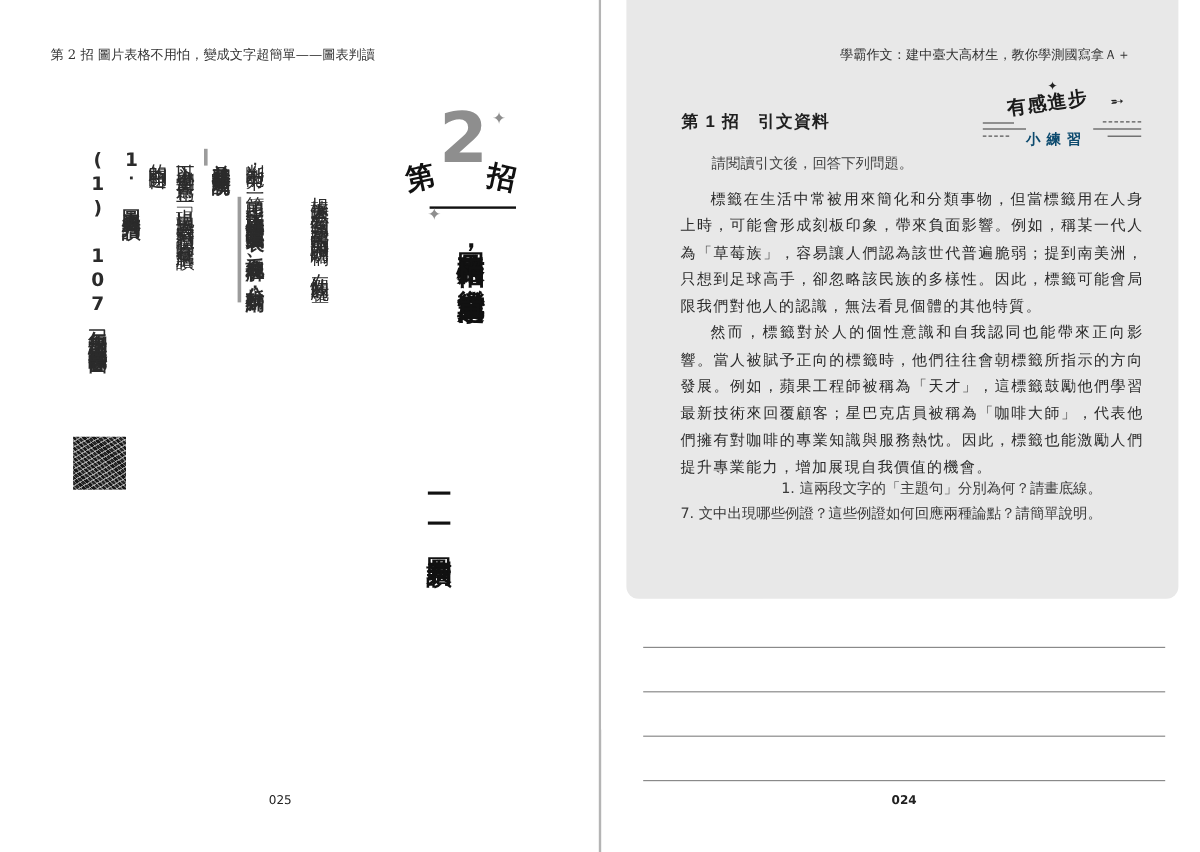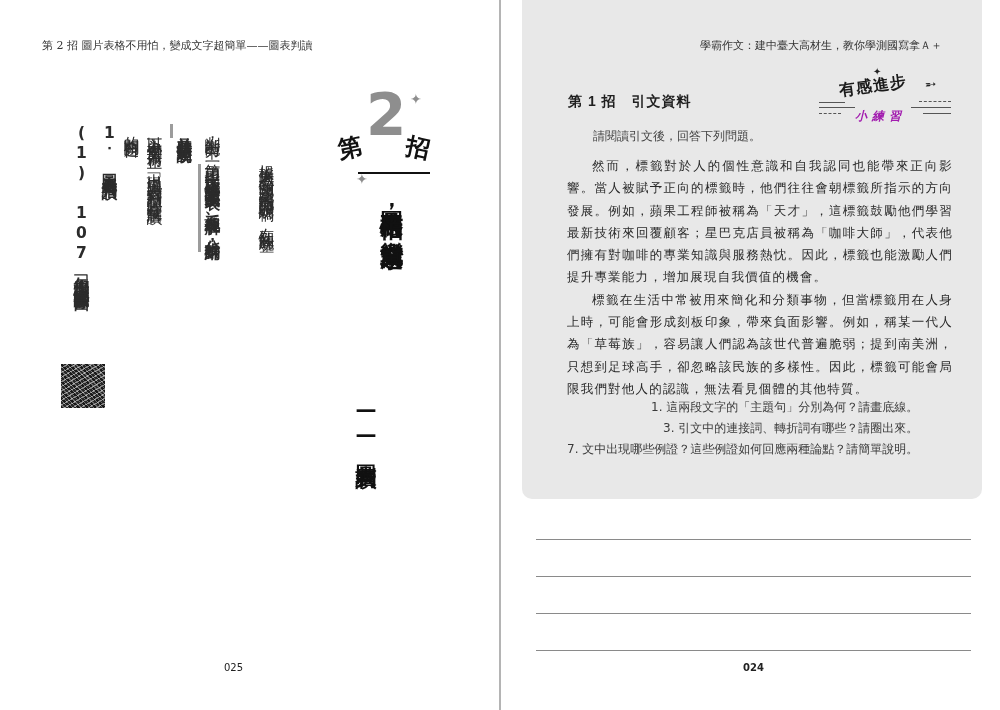--- a/index.html
+++ b/index.html
@@ -70,21 +70,21 @@
   .panel {
     position: absolute; left: 21px; top: 0; width: 460px; height: 499px;
     background: #e8e8e8; border-radius: 0 0 10px 10px;
   }
   .panel-title {
     position: absolute; left: 46px; top: 93px; font-family: Liberation Sans, sans-serif; font-weight: bold;
     font-size: 14px; color: #1f1f1f; letter-spacing: 1px;
   }
   .logo { position: absolute; left: 297px; top: 70px; width: 132px; height: 62px; }
   .logo .main { position: absolute; left: 20px; top: 6px; font-family: "DejaVu Sans", sans-serif; font-weight: bold; font-size: 16px; color: #1a1a1a; transform: rotate(-8deg); letter-spacing: 1px; }
-  .logo .sub { position: absolute; left: 36px; top: 38px; font-family: "DejaVu Sans", sans-serif; font-weight: bold; font-size: 12px; color: #a21caf; letter-spacing: 5px; font-style: italic; }
+  .logo .sub { position: absolute; left: 36px; top: 38px; font-family: "DejaVu Sans", sans-serif; font-weight: bold; font-size: 12px; color: #0c4a6e; letter-spacing: 5px; }
   .logo .star { position: absolute; left: 54px; top: -4px; font-size: 10px; color: #222; }
   .logo .rocket { position: absolute; left: 106px; top: 6px; font-size: 14px; color: #222; transform: rotate(40deg); }
   .logo .ln { position: absolute; height: 1px; background: #555; }
   .logo .dl { position: absolute; height: 0; border-top: 1px dashed #555; }
 
   .intro {
     position: absolute; left: 71px; top: 128px; font-family: "DejaVu Sans", sans-serif;
     font-size: 12px; color: #444;
   }
   .passage {
@@ -156,27 +156,26 @@
       <div class="ln" style="left:0;top:37px;width:36px;"></div>
       <div class="dl" style="left:0;top:43px;width:22px;"></div>
       <div class="dl" style="left:100px;top:31px;width:32px;"></div>
       <div class="ln" style="left:92px;top:37px;width:40px;"></div>
       <div class="ln" style="left:104px;top:43px;width:28px;"></div>
     </div>
 
     <div class="intro">請閱讀引文後，回答下列問題。</div>
 
     <div class="passage" style="left:45px;">
+      <p>標籤在生活中常被用來簡化和分類事物，但當標籤用在人身上時，可能會形成刻板印象，帶來負面影響。例如，稱某一代人為「草莓族」，容易讓人們認為該世代普遍脆弱；提到南美洲，只想到足球高手，卻忽略該民族的多樣性。因此，標籤可能會局限我們對他人的認識，無法看見個體的其他特質。</p>
       <p>然而，標籤對於人的個性意識和自我認同也能帶來正向影響。當人被賦予正向的標籤時，他們往往會朝標籤所指示的方向發展。例如，蘋果工程師被稱為「天才」，這標籤鼓勵他們學習最新技術來回覆顧客；星巴克店員被稱為「咖啡大師」，代表他們擁有對咖啡的專業知識與服務熱忱。因此，標籤也能激勵人們提升專業能力，增加展現自我價值的機會。</p>
-      <p>標籤在生活中常被用來簡化和分類事物，但當標籤用在人身上時，可能會形成刻板印象，帶來負面影響。例如，稱某一代人為「草莓族」，容易讓人們認為該世代普遍脆弱；提到南美洲，只想到足球高手，卻忽略該民族的多樣性。因此，標籤可能會局限我們對他人的認識，無法看見個體的其他特質。</p>
     </div>
 
     <ul class="questions" style="left:45px;text-align:right;">
       <li>1. 這兩段文字的「主題句」分別為何？請畫底線。</li>
-      <li>3. 引文中的連接詞、轉折詞有哪些？請圈出來。</li>
       <li>7. 文中出現哪些例證？這些例證如何回應兩種論點？請簡單說明。</li>
     </ul>
   </div>
 
   <div class="answer-line" style="top:539px;"></div>
   <div class="answer-line" style="top:576px;"></div>
   <div class="answer-line" style="top:613px;"></div>
   <div class="answer-line" style="top:650px;"></div>
 
   <div class="folio right-folio">024</div>

